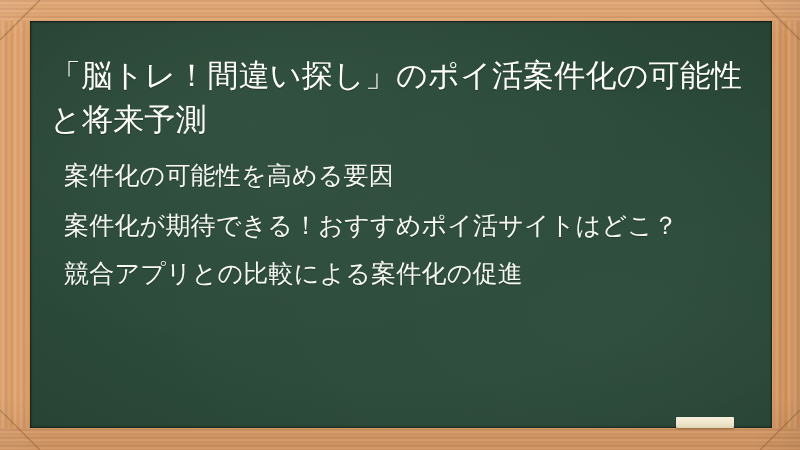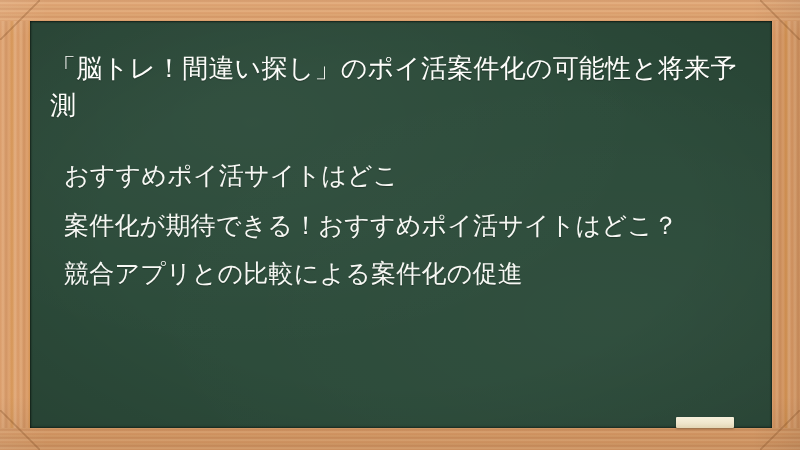--- a/index.html
+++ b/index.html
@@ -116,21 +116,21 @@
     width: 742px;
     padding: 0;
   }
 
   .title {
     position: absolute;
     left: 20px;
     top: 12px;
     width: 700px;
     color: #fdfdfa;
-    font-size: 26px;
+    font-size: 31px;
     line-height: 1.42;
     font-weight: 400;
     letter-spacing: 0.2px;
     text-shadow: 0 1px 1px rgba(0,0,0,0.30);
   }
 
   .toc {
     position: absolute;
     left: 28px;
     top: 136px;
@@ -178,21 +178,21 @@
   </div>
 
   <div class="board">
     <div class="board-noise"></div>
 
     <div class="content">
 
       <h1 class="title"><span>「脳トレ！間違い探し」のポイ活案件化の可能性と将来予測</span></h1>
 
       <ul class="toc">
-        <li class="toc-item">おすすめポイ活サイトはどこ</li>
+        <li class="toc-item">案件化の可能性を高める要因</li>
         <li class="toc-item">案件化が期待できる！おすすめポイ活サイトはどこ？</li>
         <li class="toc-item">競合アプリとの比較による案件化の促進</li>
       </ul>
 
     </div>
   </div>
 
   <div class="chalk"></div>
 
 </div>

